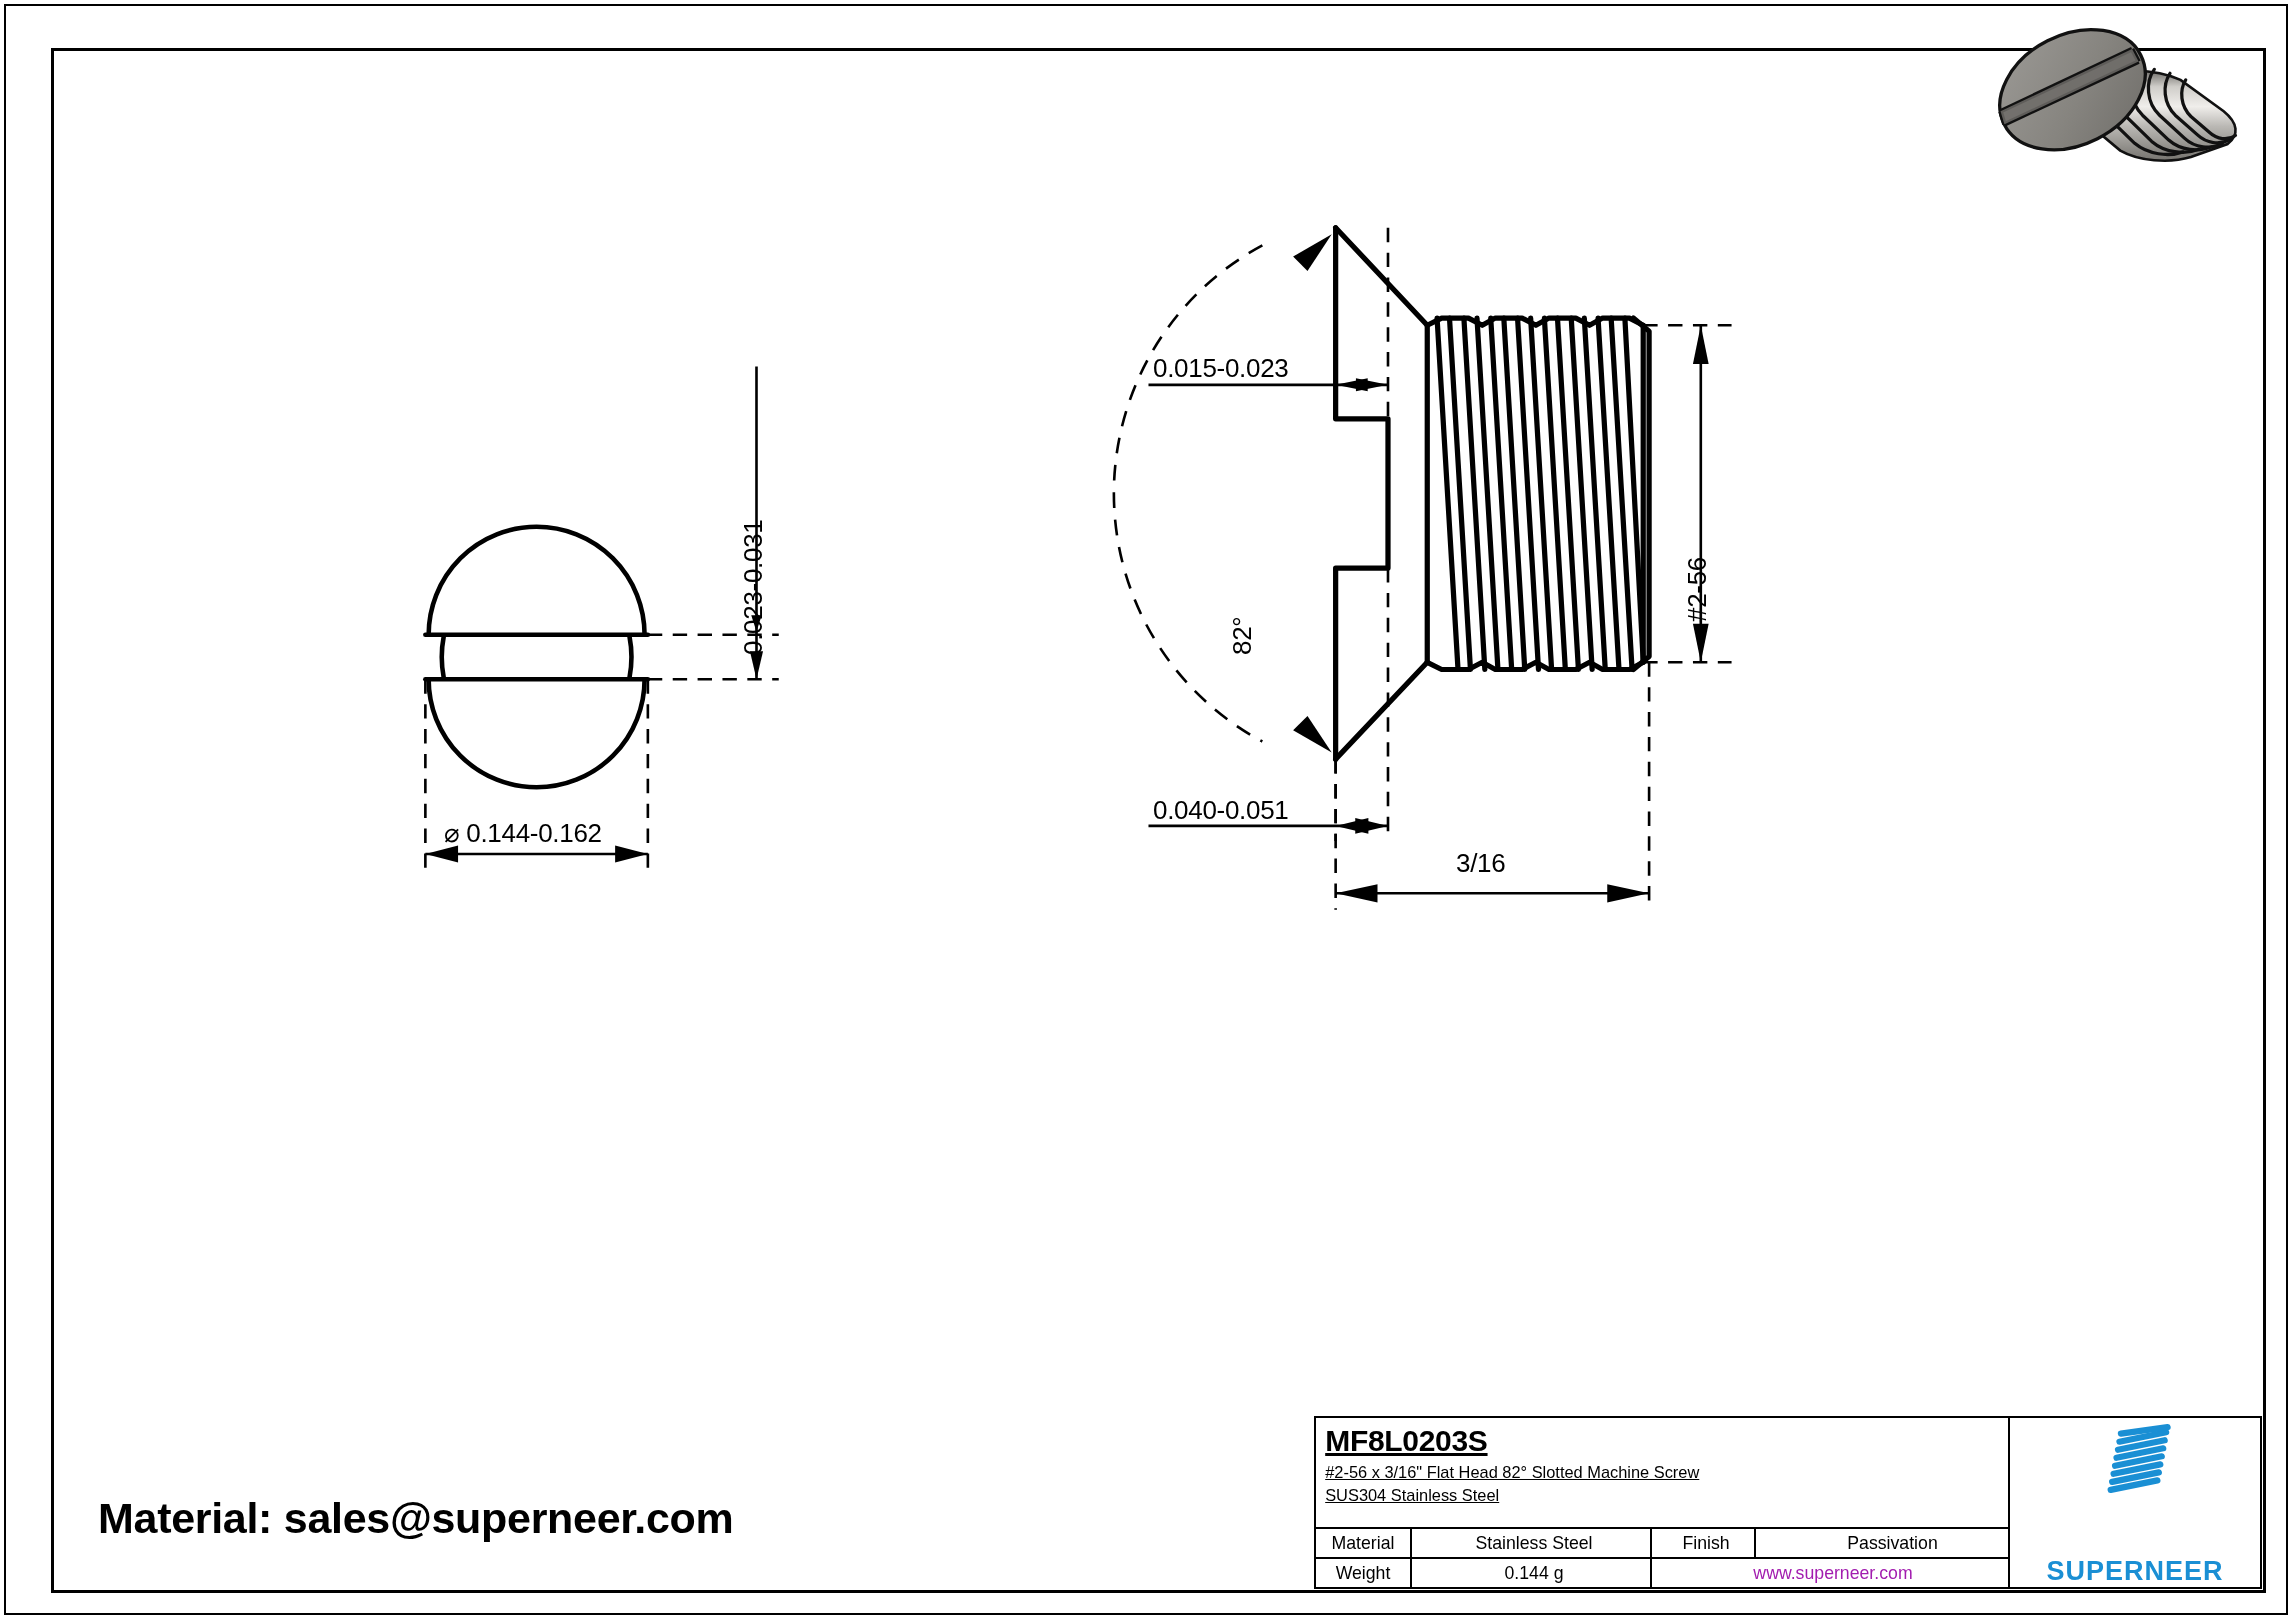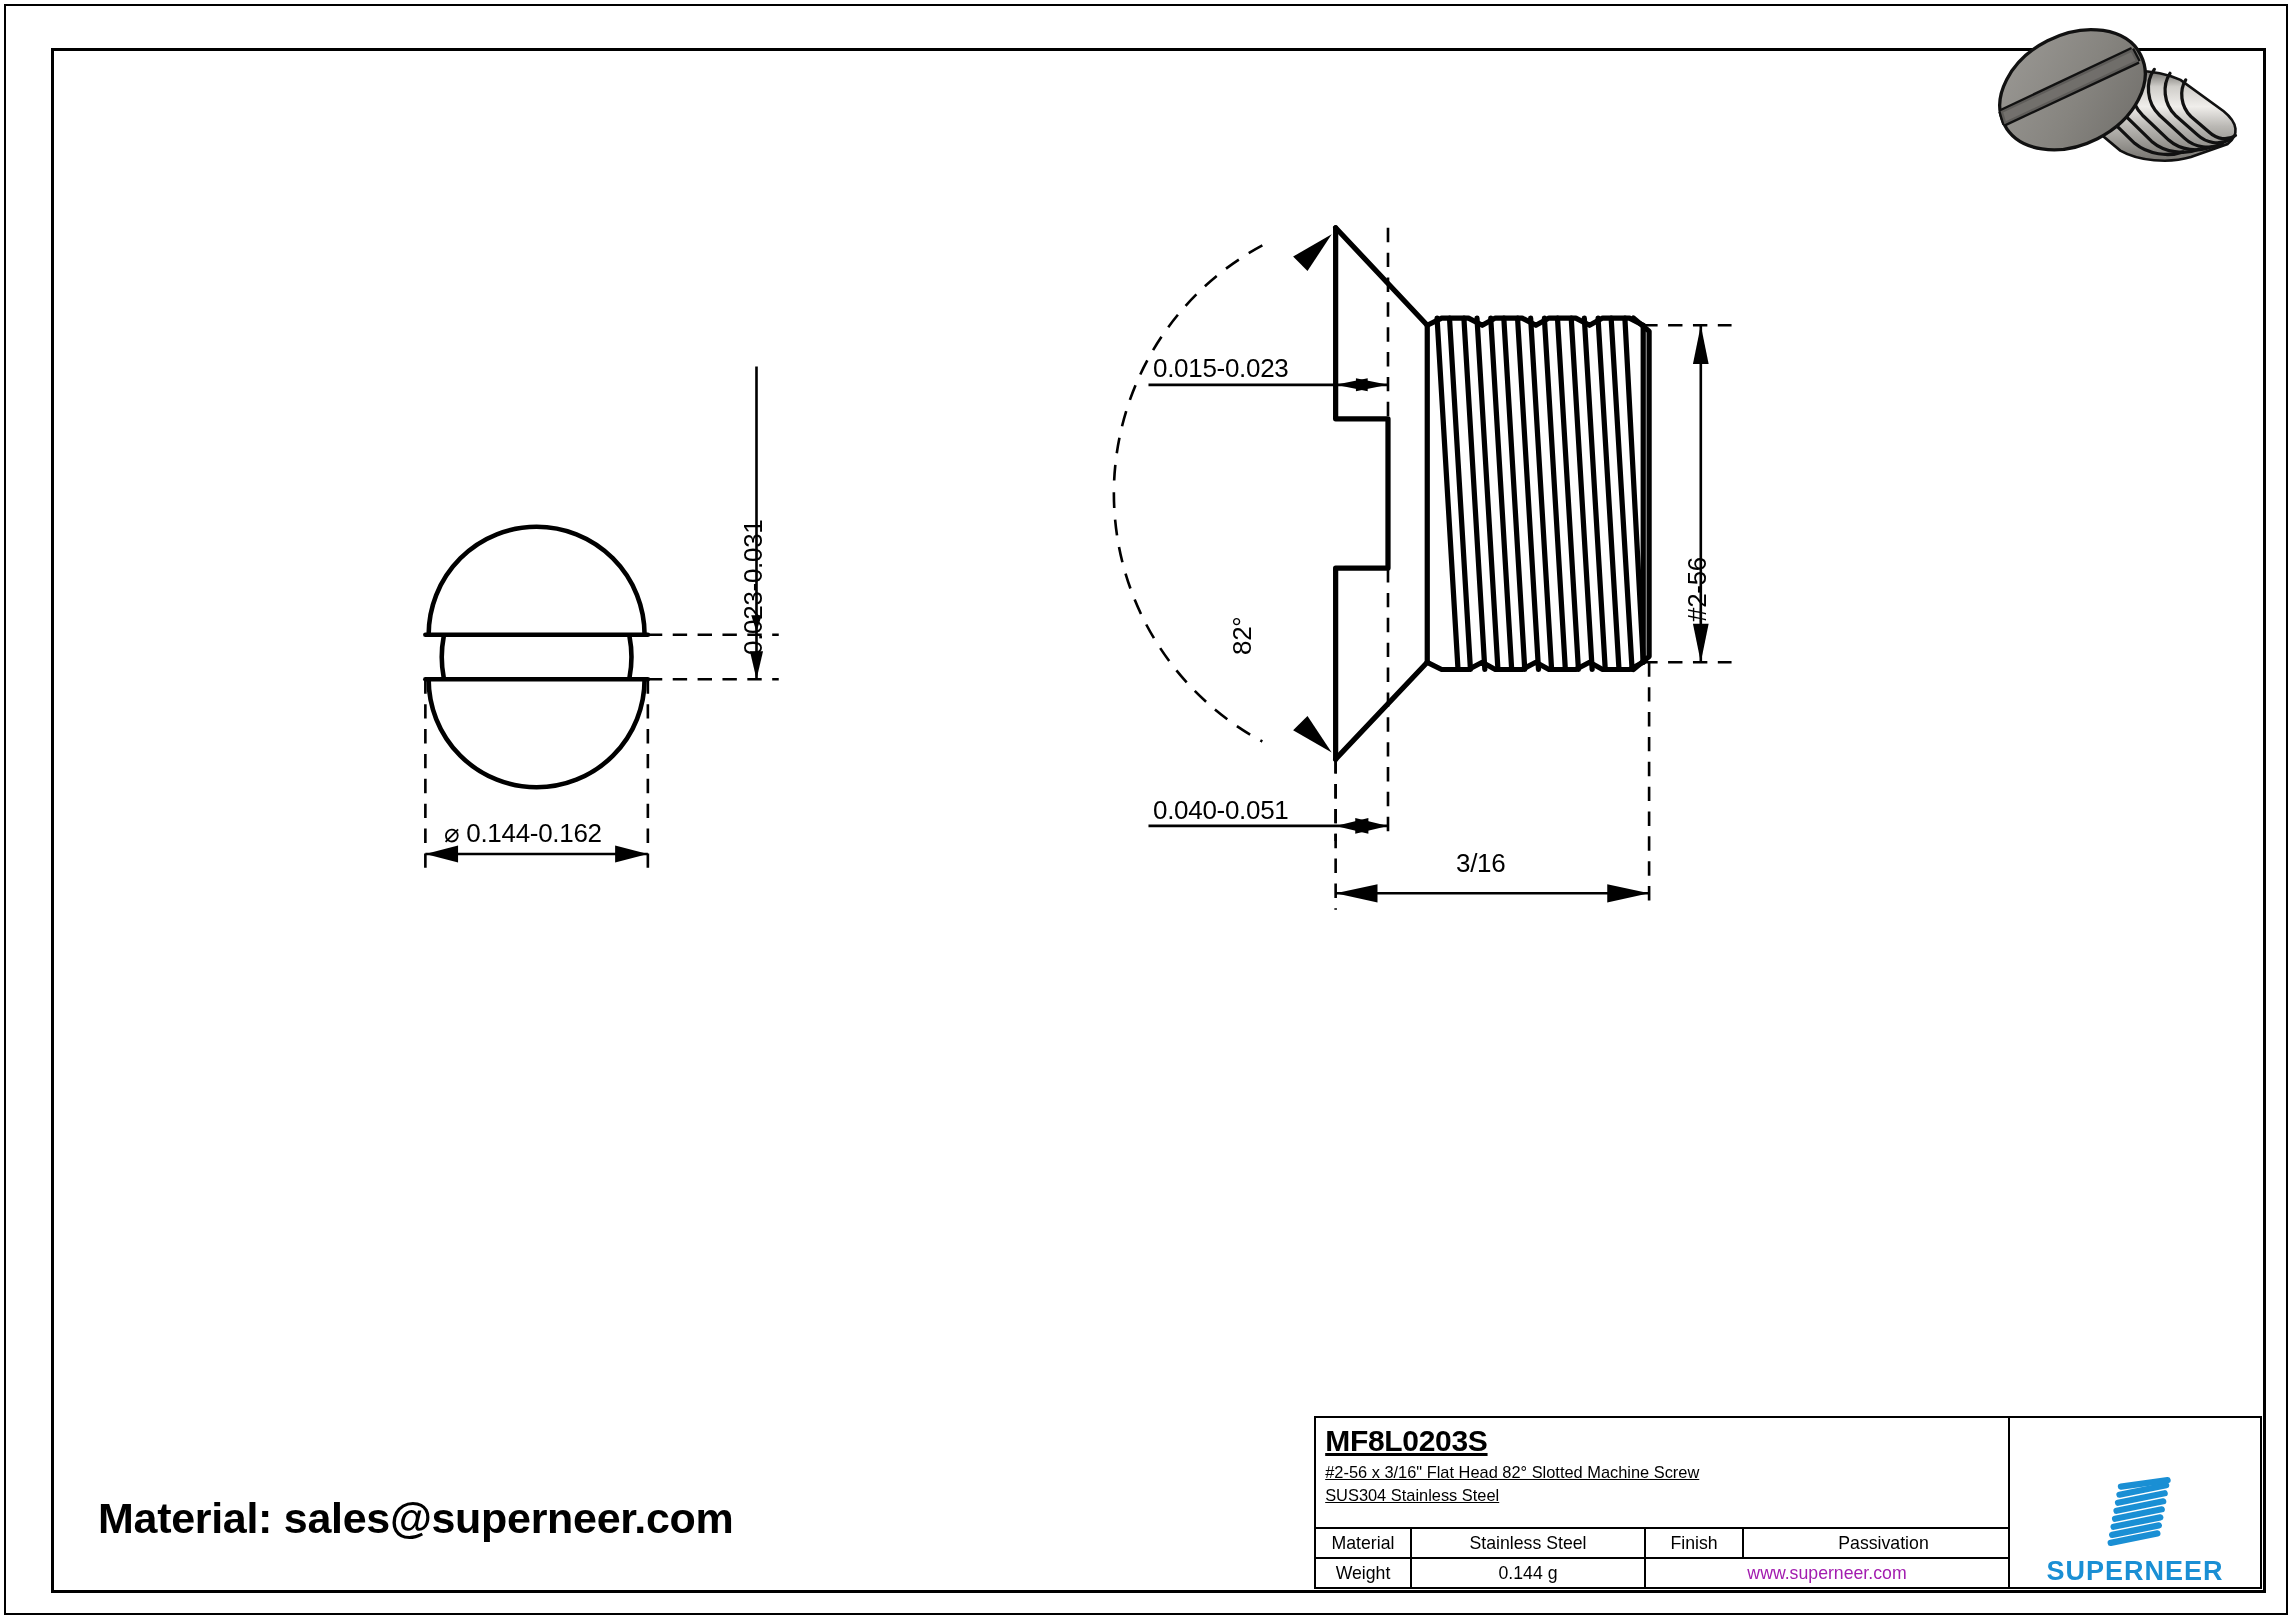--- a/index.html
+++ b/index.html
@@ -78,20 +78,21 @@
     margin-bottom: 5.2px;
   }
   .desc-line {
     font-size: 16.4px;
     line-height: 1.42;
     white-space: nowrap;
   }
   .tb-row {
     display: flex;
     flex: 1 1 auto;
+    gap: 6px;
   }
   #tb-row-1 { border-bottom: 2px solid #000; }
   .tb-cell {
     display: flex;
     align-items: center;
     justify-content: center;
     font-size: 17.7px;
     box-sizing: border-box;
     border-right: 2px solid #000;
     white-space: nowrap;
@@ -100,21 +101,21 @@
   .c-label { flex: 0 0 96px; }
   .c-value { flex: 0 0 234px; }
   .c-label2 { flex: 0 0 98px; }
   .c-value2 { flex: 1 1 auto; padding-left: 15px; }
   .c-web { flex: 1 1 auto; color: #a21caf; }
   #tb-logo {
     flex: 1 1 auto;
     display: flex;
     flex-direction: column;
     align-items: center;
-    justify-content: flex-end;
+    justify-content: space-between;
     padding-top: 3.9px;
   }
   #logo-mark {
     width: 73px;
     height: 73px;
   }
   #logo-word {
     font-size: 27px;
     font-weight: bold;
     letter-spacing: 1px;

